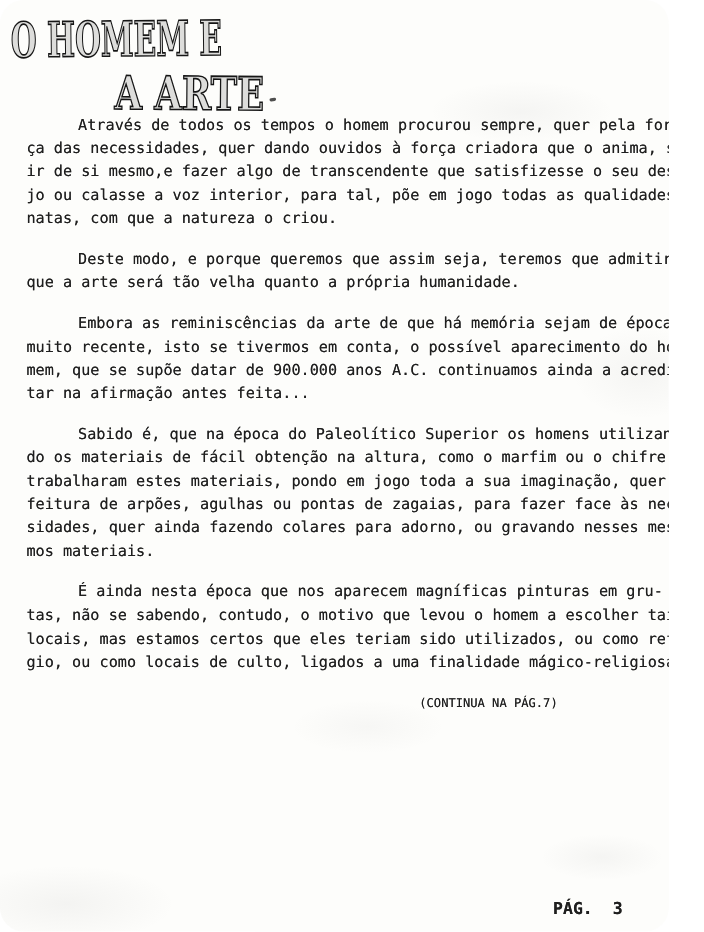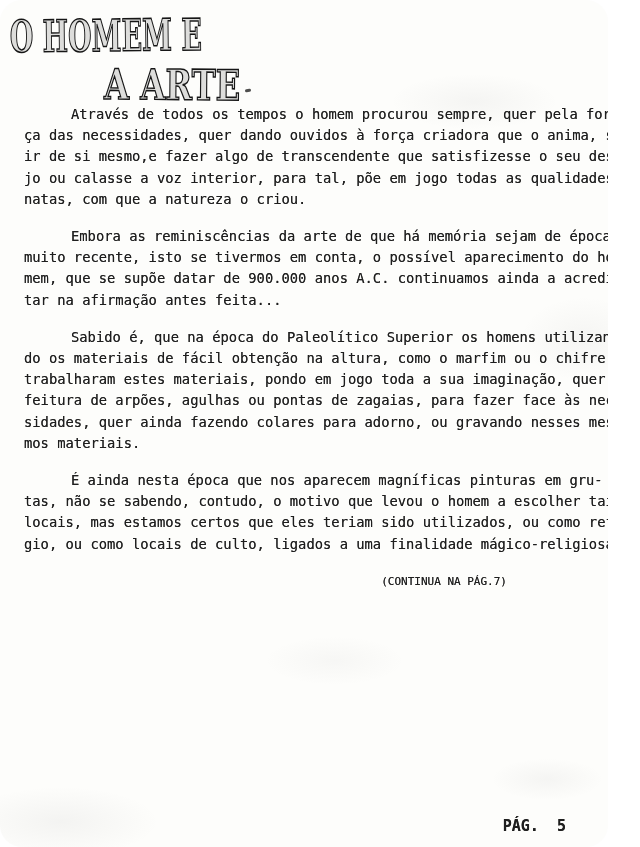--- a/index.html
+++ b/index.html
@@ -76,32 +76,34 @@
 
   <div class="ink-dot"></div>
   <div class="edge-tick"></div>
 
   <div class="content">
     <p class="para">Através de todos os tempos o homem procurou sempre, quer pela for-
 ça das necessidades, quer dando ouvidos à força criadora que o anima, sa-
 ir de si mesmo,e fazer algo de transcendente que satisfizesse o seu dese-
 jo ou calasse a voz interior, para tal, põe em jogo todas as qualidades
 natas, com que a natureza o criou.</p>
+    <p class="para">Deste modo, e porque queremos que assim seja, teremos que admitir
+que a arte será tão velha quanto a própria humanidade.</p>
     <p class="para">Embora as reminiscências da arte de que há memória sejam de época
 muito recente, isto se tivermos em conta, o possível aparecimento do ho-
 mem, que se supõe datar de 900.000 anos A.C. continuamos ainda a acredi-
 tar na afirmação antes feita...</p>
     <p class="para">Sabido é, que na época do Paleolítico Superior os homens utilizan-
 do os materiais de fácil obtenção na altura, como o marfim ou o chifre,
 trabalharam estes materiais, pondo em jogo toda a sua imaginação, quer na
 feitura de arpões, agulhas ou pontas de zagaias, para fazer face às neces-
 sidades, quer ainda fazendo colares para adorno, ou gravando nesses mes-
 mos materiais.</p>
     <p class="para">É ainda nesta época que nos aparecem magníficas pinturas em gru-
 tas, não se sabendo, contudo, o motivo que levou o homem a escolher tais
 locais, mas estamos certos que eles teriam sido utilizados, ou como refú-
 gio, ou como locais de culto, ligados a uma finalidade mágico-religiosa.</p>
     <div class="continuation">(CONTINUA NA PÁG.7)</div>
   </div>
 
-  <div class="footer">PÁG.  5</div>
+  <div class="footer">PÁG.  3</div>
 
 </div>
 
 </body></html>

